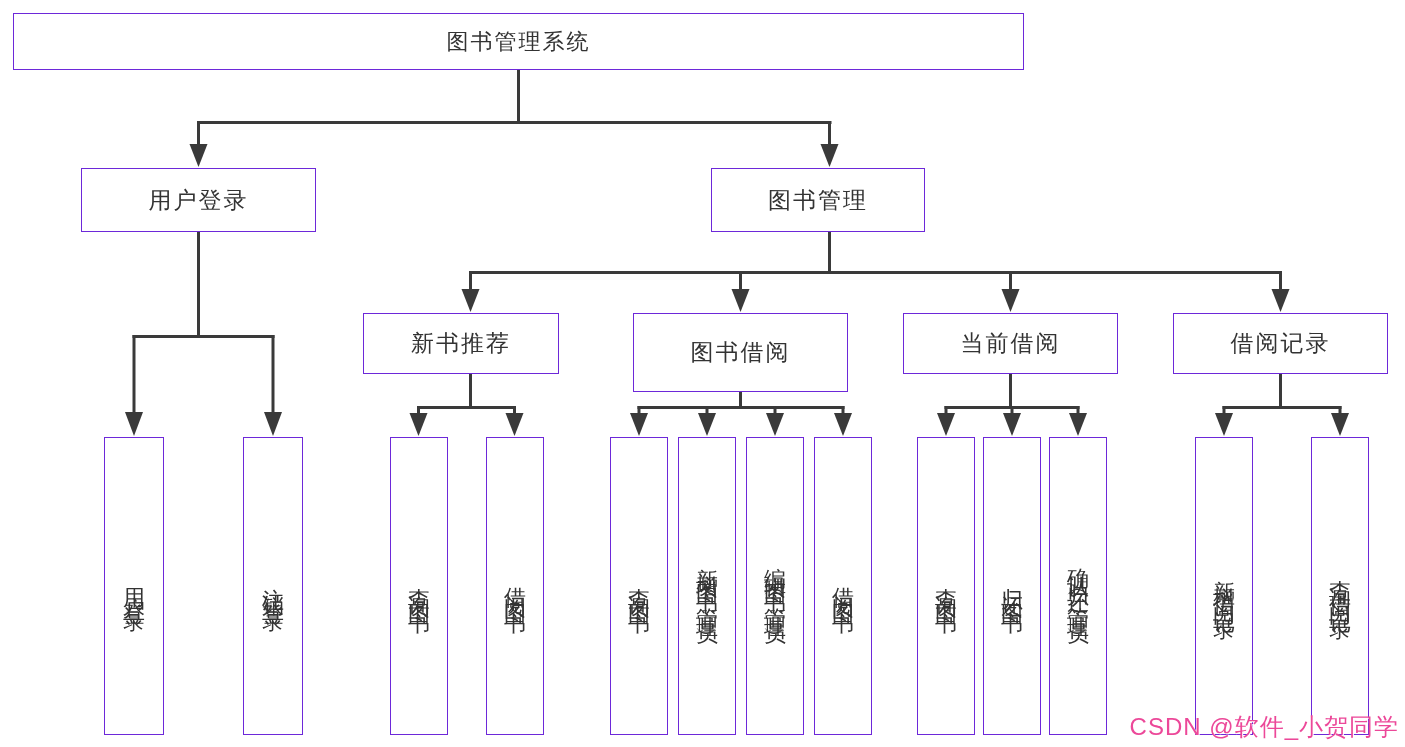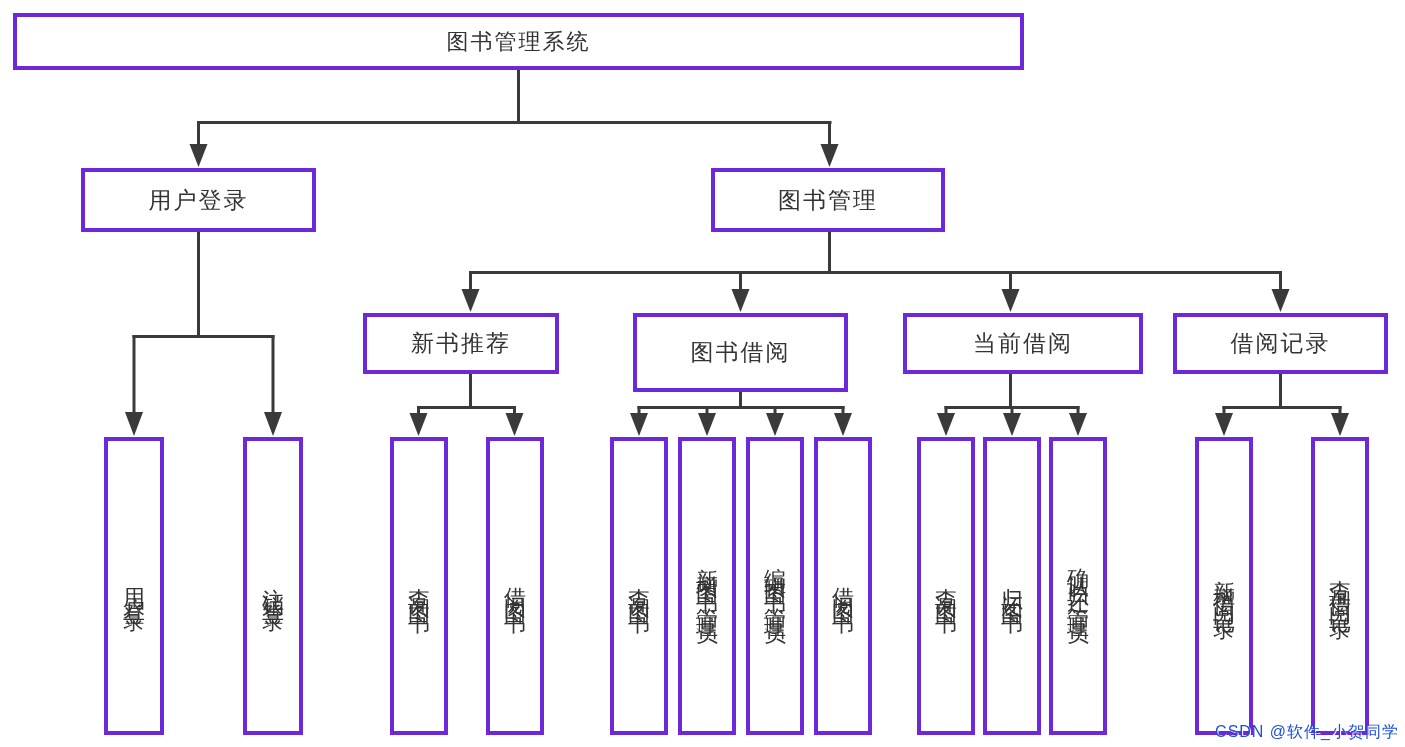--- a/index.html
+++ b/index.html
@@ -9,42 +9,42 @@
     background:#ffffff;
     font-family:"Liberation Sans","DejaVu Sans",sans-serif;
     overflow:hidden;
   }
   svg.connectors{position:absolute;left:0;top:0;width:1405px;height:747px;}
   svg.connectors path{stroke:#3a3a3a;stroke-width:3;fill:none;}
   svg.connectors polygon{fill:#3a3a3a;stroke:none;}
   .node{
     position:absolute;
     background:#ffffff;
-    border:4px solid #6d28d9;
+    border:1px solid #6d28d9;
     box-sizing:border-box;
     display:flex;
     align-items:center;
     justify-content:center;
     color:#333333;
   }
   .hbox{font-size:23px;letter-spacing:2px;}
   .root{font-size:22px;}
   .vbox{
     writing-mode:vertical-rl;
     text-orientation:mixed;
     font-size:22px;
     letter-spacing:8px;
     line-height:1;
     text-align:center;
   }
   .watermark{
     position:absolute;
     right:6px;bottom:4px;
-    font-size:16px;
-    color:#1d4ed8;
+    font-size:24px;
+    color:#ec4899;
     letter-spacing:1px;
     text-shadow:1px 1px 0 #ffffff;
     white-space:nowrap;
   }
 </style>
 </head>
 <body>
 
 <div class="canvas">
 
@@ -106,25 +106,25 @@
     <path d="M1222.5 407.5 H1341.5"></path>
     <path d="M1224 406 V415"></path>
     <polygon points="1215,413 1233,413 1224,436"></polygon>
     <path d="M1340 406 V415"></path>
     <polygon points="1331,413 1349,413 1340,436"></polygon>
   </svg>
 
   <div class="node hbox root" style="left:13px;top:13px;width:1011px;height:57px;">图书管理系统</div>
 
   <div class="node hbox" style="left:81px;top:168px;width:235px;height:64px;">用户登录</div>
-  <div class="node hbox" style="left:711px;top:168px;width:234px;height:64px;font-family:Liberation Serif, serif;">图书管理</div>
+  <div class="node hbox" style="left:711px;top:168px;width:214px;height:64px;font-family:Liberation Serif, serif;">图书管理</div>
 
   <div class="node hbox" style="left:363px;top:313px;width:196px;height:61px;">新书推荐</div>
   <div class="node hbox" style="left:633px;top:313px;width:215px;height:79px;">图书借阅</div>
-  <div class="node hbox" style="left:903px;top:313px;width:240px;height:61px;">当前借阅</div>
+  <div class="node hbox" style="left:903px;top:313px;width:215px;height:61px;">当前借阅</div>
   <div class="node hbox" style="left:1173px;top:313px;width:215px;height:61px;">借阅记录</div>
 
   <div class="node vbox" style="left:104px;top:437px;width:60px;height:298px;">用户登录</div>
   <div class="node vbox" style="left:243px;top:437px;width:60px;height:298px;">注销登录</div>
 
   <div class="node vbox" style="left:390px;top:437px;width:58px;height:298px;">查询图书</div>
   <div class="node vbox" style="left:486px;top:437px;width:58px;height:298px;">借阅图书</div>
 
   <div class="node vbox" style="left:610px;top:437px;width:58px;height:298px;">查询图书</div>
   <div class="node vbox" style="left:678px;top:437px;width:58px;height:298px;">新增图书（管理员）</div>

